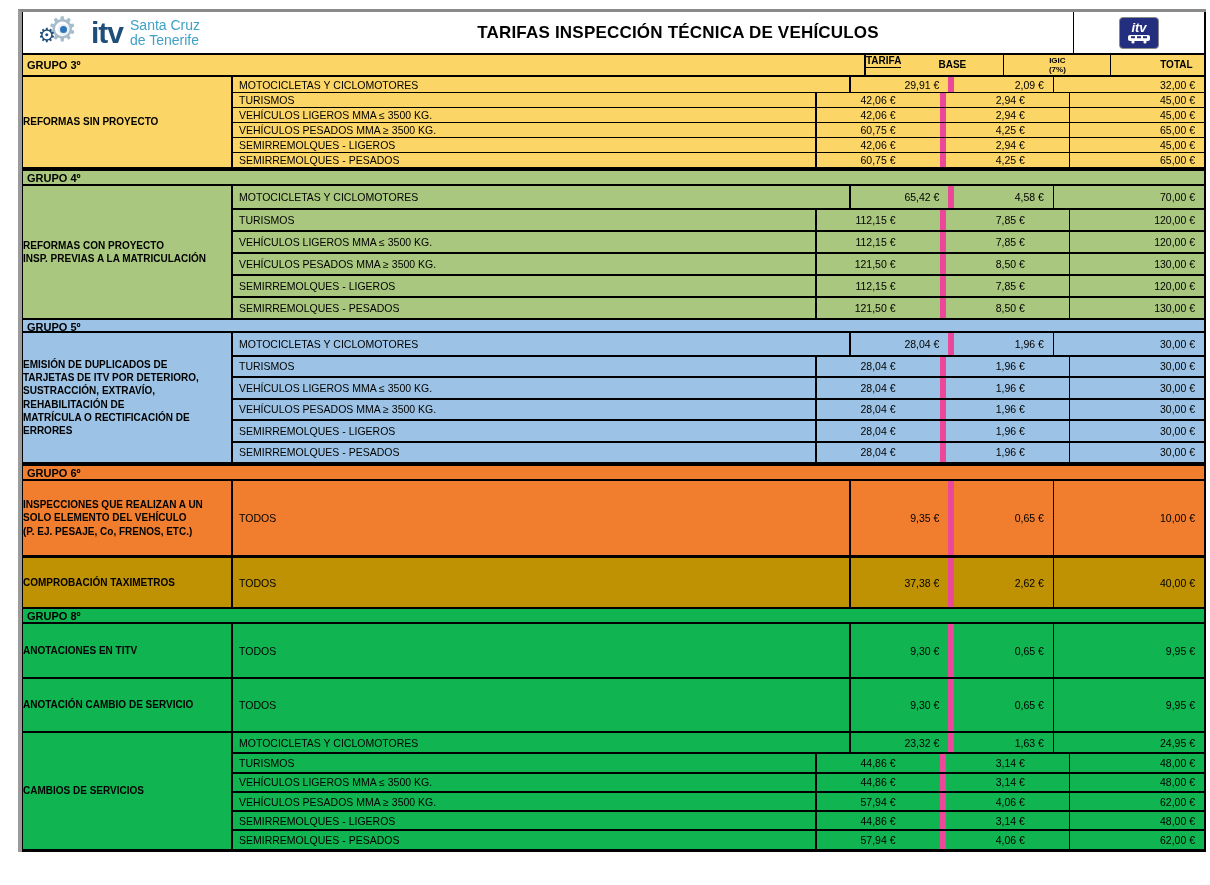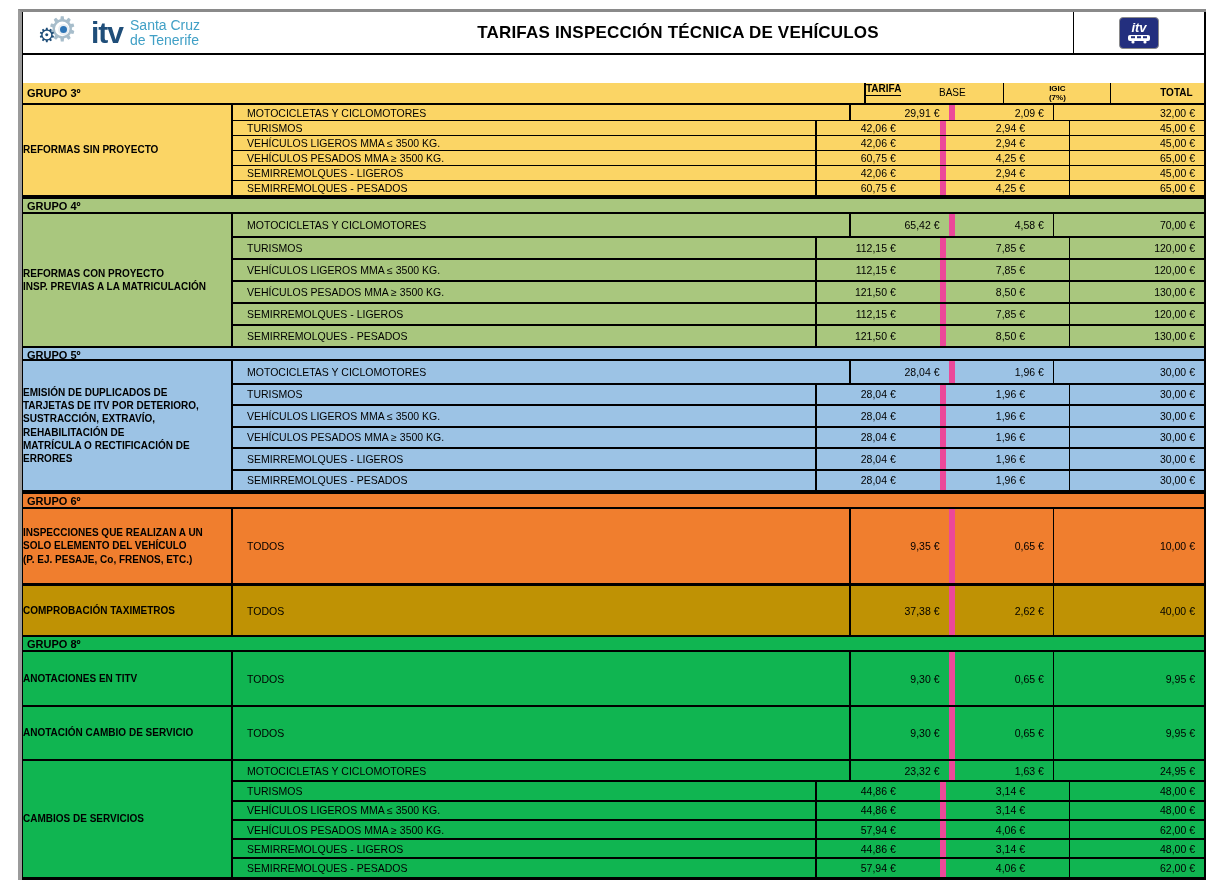--- a/index.html
+++ b/index.html
@@ -25,38 +25,38 @@
   .itv-badge { width:40px; height:32px; background:#232f7e; border-radius:4px; border:1px solid #8a8a8a;
       display:flex; flex-direction:column; align-items:center; justify-content:center; }
   .itv-badge .b-txt { color:#fff; font-weight:bold; font-size:13px; line-height:13px; font-style:italic; }
 
   
   .g3-band { display:flex; border-bottom:2px solid #000; }
   .g3-left { width:841px; font-weight:bold; font-size:11px; padding:4px 0 0 4px; }
   .g3-right { width:340px; border-left:2px solid #000; display:flex; }
   .g3-tarifa { height:13px; border-bottom:1px solid #000; text-align:center; font-weight:bold; font-size:10px; line-height:12px; }
   .g3-cols { display:flex; height:20px; }
-  .g3-base { width:102px; text-align:center; font-weight:normal; font-size:10px; line-height:19px; }
+  .g3-base { width:102px; text-align:center; font-weight:bold; font-size:10px; line-height:19px; }
   .g3-igic { width:107px; border-left:1px solid #000; text-align:center; font-weight:bold; font-size:8px; line-height:9px; padding-top:1px; }
   .g3-total { width:131px; border-left:1px solid #000; text-align:center; font-weight:bold; font-size:10px; line-height:19px; }
 
   
   .separator { width:100%; background:#000; }
   .group-header { height:15px; border-bottom:2px solid #000; font-weight:bold; font-size:11px; line-height:14px; padding-left:4px; }
   .group-header.bt { border-top:2px solid #000; }
   .section { display:flex; }
   .section + .section { border-top:2px solid #000; }
   .section-label { width:208px; display:flex; align-items:center; padding-left:0; font-weight:bold;
       font-size:10px; line-height:1.32; white-space:pre-line; }
   .section-rows { width:973px; border-left:2px solid #000; display:flex; flex-direction:column; }
   .data-row { display:flex; }
   .data-row + .data-row { border-top:2px solid #000;gap:35px; }
   .rows-thin .data-row + .data-row { border-top:1px solid #000; }
   .cell { display:flex; align-items:center; }
-  .cell-cat { width:633px; font-size:10.5px; padding-left:14px; }
+  .cell-cat { width:633px; font-size:10.5px; padding-left:6px; }
   .cell-val { justify-content:flex-end; font-size:10.5px; padding-right:9px; }
   .cell-base { width:102px; border-left:2px solid #000; }
   .cell-igic { width:107px; border-left:6px solid #ec4899; }
   .cell-total { width:155px; border-left:1px solid #000; }
 </style>
 </head>
 <body>
 
 <div class="sheet">
   <div class="inner">
@@ -85,21 +85,21 @@
             <rect x="5" y="2.2" width="4" height="2" fill="#232f7e"></rect>
             <rect x="11" y="2.2" width="4" height="2" fill="#232f7e"></rect>
             <rect x="17" y="2.2" width="4" height="2" fill="#232f7e"></rect>
             <circle cx="7" cy="8" r="1.6" fill="#ffffff"></circle>
             <circle cx="19" cy="8" r="1.6" fill="#ffffff"></circle>
           </svg>
         </div>
       </div>
     </div>
 
-    <div class="g3-band" style="background: rgb(251, 213, 101); margin-top: 28px;">
+    <div class="g3-band" style="background: rgb(251, 213, 101);">
       <div class="g3-left">GRUPO 3º</div>
       <div class="g3-right">
         <div class="g3-tarifa">TARIFA</div>
         <div class="g3-cols">
           <div class="g3-base">BASE</div>
           <div class="g3-igic">
             <div>IGIC</div>
             <div>(7%)</div>
           </div>
           <div class="g3-total">TOTAL</div>

